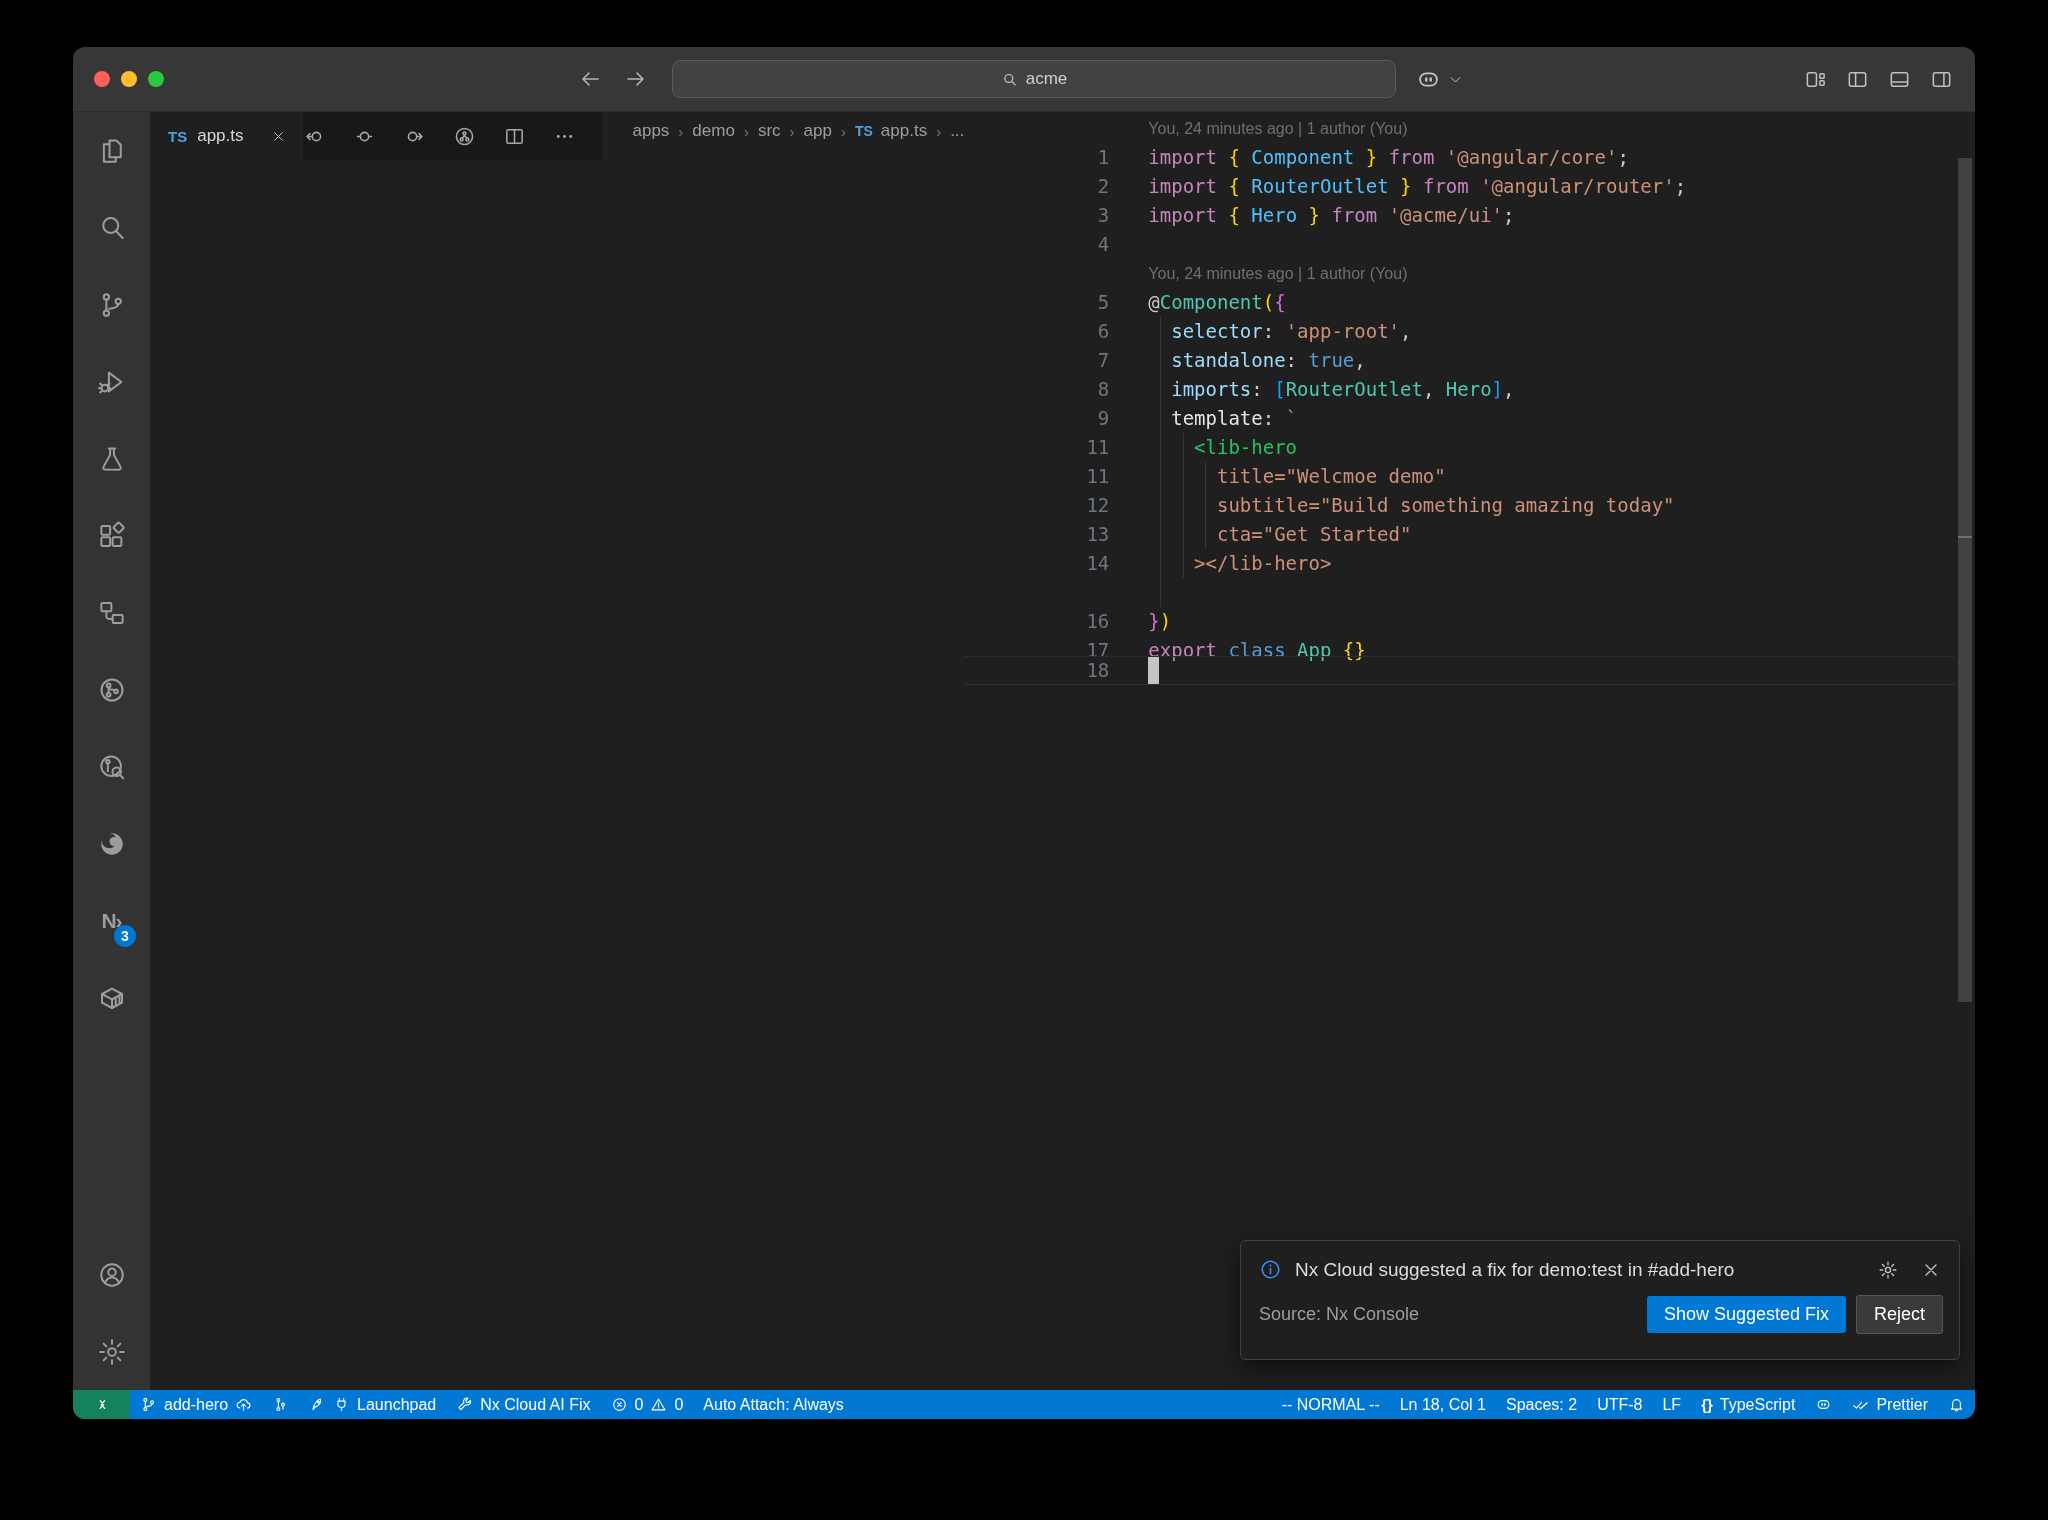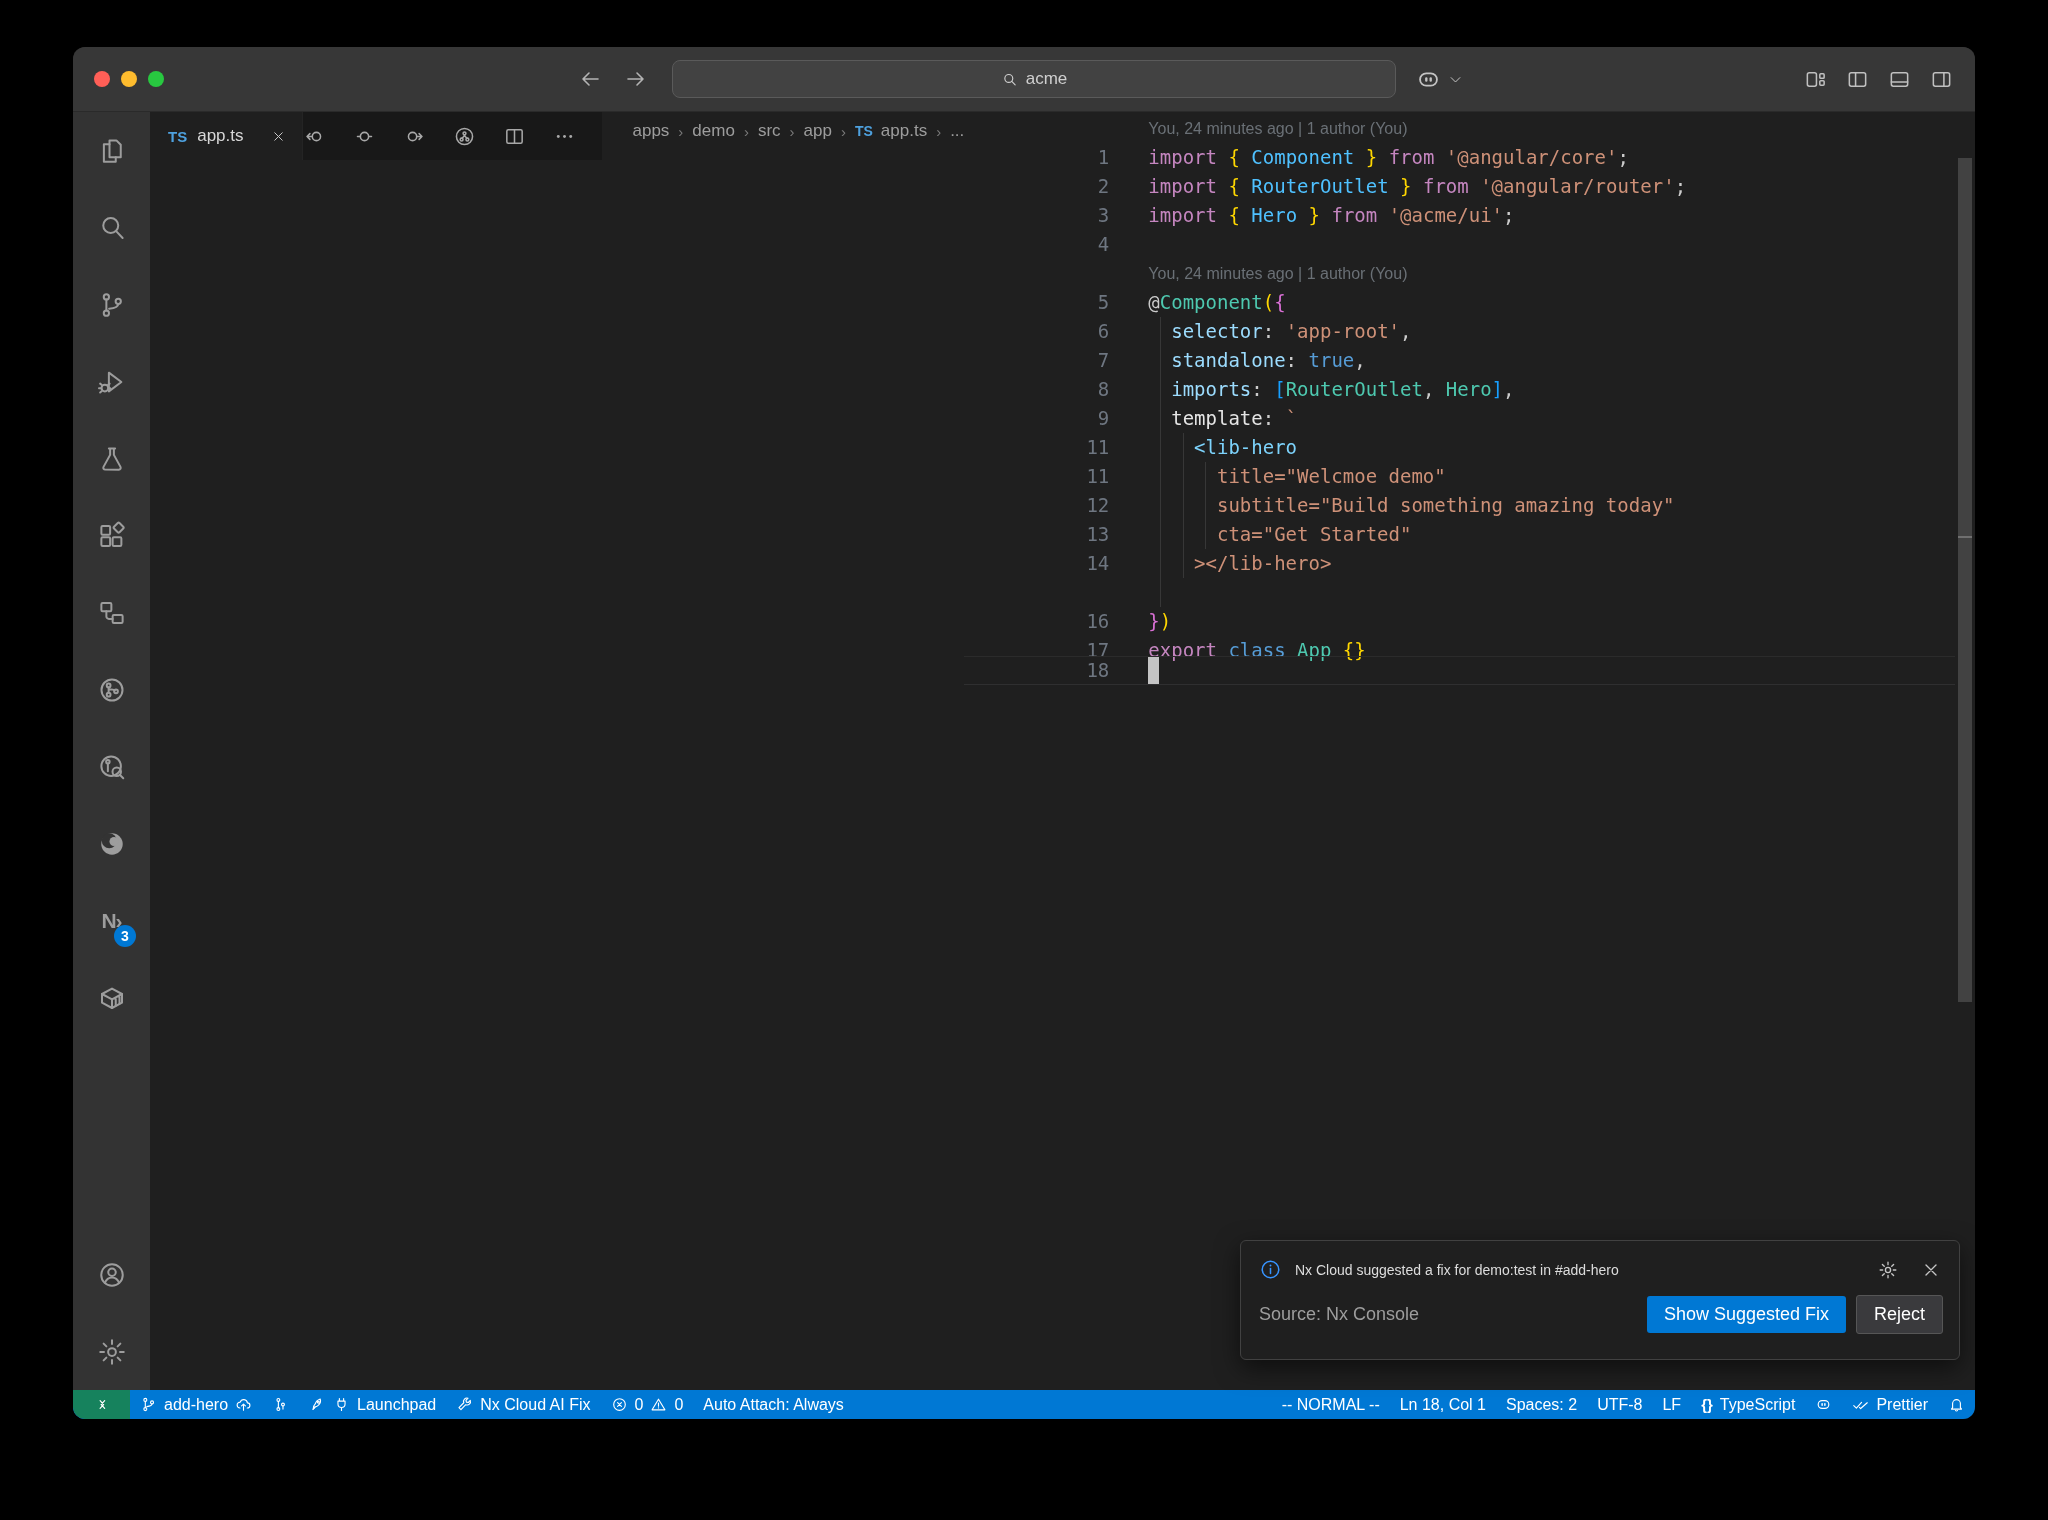--- a/index.html
+++ b/index.html
@@ -49,21 +49,21 @@
   .cursor-block{position:absolute;width:11px;height:27px;background:#c4c4c4;}
   .current-line{position:absolute;left:0;right:20px;height:29px;border-top:1px solid #2b2b2b;border-bottom:1px solid #2f2f30;box-sizing:border-box;}
   .scroll-track{position:absolute;right:0;top:0;width:20px;bottom:0;}
   .scroll-slider{position:absolute;left:3px;width:14px;background:#424242;border-radius:0px;}
   .scroll-mark{position:absolute;left:3px;width:14px;height:2px;background:#6f6f6f;}
   
   .notification{position:absolute;left:1167px;top:1193px;width:720px;height:120px;background:#1f1f1f;border:1px solid #414141;border-radius:6px;box-shadow:0 8px 24px rgba(0,0,0,.55);box-sizing:border-box;display:flex;flex-direction:column;}
   .notif-header{display:flex;align-items:center;gap:13px;padding:17px 18px 6px 18px;}
   .notif-header .info-ic{color:#3794ff;}
   .notif-header .info-ic svg{width:23px;height:23px;}
-  .notif-title{flex:1;color:#dddddd;font-size:14px;white-space:nowrap;overflow:hidden;}
+  .notif-title{flex:1;color:#dddddd;font-size:19px;white-space:nowrap;overflow:hidden;}
   .notif-header .hicon{color:#c6c6c6;margin-left:10px;cursor:pointer;}
   .notif-header .hicon svg{width:20px;height:20px;}
   .notif-footer{display:flex;align-items:center;padding:8px 16px 12px 18px;gap:10px;}
   .notif-source{color:#9d9d9d;font-size:18px;flex:1;}
   .btn{font-size:18px;padding:8px 17px;border-radius:3px;cursor:pointer;white-space:nowrap;font-family:"Liberation Sans",sans-serif;}
   .btn.primary{background:#0078d4;color:#ffffff;}
   .btn.secondary{background:#3a3a3d;color:#ffffff;border:1px solid #565656;}
   
   .statusbar{height:29px;background:#0078d4;flex:0 0 auto;display:flex;align-items:stretch;color:#fff;font-size:16px;}
   .sb-left,.sb-right{display:flex;align-items:stretch;}
@@ -367,21 +367,21 @@
           <div class="crow" style="top: 31px;"><span class="gutter">1</span><span class="codetext"><span style="color: rgb(197, 134, 192);">import</span><span style="color: rgb(204, 204, 204);"> </span><span style="color: rgb(255, 215, 0);">{</span><span style="color: rgb(204, 204, 204);"> </span><span style="color: rgb(79, 193, 255);">Component</span><span style="color: rgb(204, 204, 204);"> </span><span style="color: rgb(255, 215, 0);">}</span><span style="color: rgb(204, 204, 204);"> </span><span style="color: rgb(197, 134, 192);">from</span><span style="color: rgb(204, 204, 204);"> </span><span style="color: rgb(206, 145, 120);">'@angular/core'</span><span style="color: rgb(204, 204, 204);">;</span></span></div>
           <div class="crow" style="top: 60px;"><span class="gutter">2</span><span class="codetext"><span style="color: rgb(197, 134, 192);">import</span><span style="color: rgb(204, 204, 204);"> </span><span style="color: rgb(255, 215, 0);">{</span><span style="color: rgb(204, 204, 204);"> </span><span style="color: rgb(79, 193, 255);">RouterOutlet</span><span style="color: rgb(204, 204, 204);"> </span><span style="color: rgb(255, 215, 0);">}</span><span style="color: rgb(204, 204, 204);"> </span><span style="color: rgb(197, 134, 192);">from</span><span style="color: rgb(204, 204, 204);"> </span><span style="color: rgb(206, 145, 120);">'@angular/router'</span><span style="color: rgb(204, 204, 204);">;</span></span></div>
           <div class="crow" style="top: 89px;"><span class="gutter">3</span><span class="codetext"><span style="color: rgb(197, 134, 192);">import</span><span style="color: rgb(204, 204, 204);"> </span><span style="color: rgb(255, 215, 0);">{</span><span style="color: rgb(204, 204, 204);"> </span><span style="color: rgb(79, 193, 255);">Hero</span><span style="color: rgb(204, 204, 204);"> </span><span style="color: rgb(255, 215, 0);">}</span><span style="color: rgb(204, 204, 204);"> </span><span style="color: rgb(197, 134, 192);">from</span><span style="color: rgb(204, 204, 204);"> </span><span style="color: rgb(206, 145, 120);">'@acme/ui'</span><span style="color: rgb(204, 204, 204);">;</span></span></div>
           <div class="crow" style="top: 118px;"><span class="gutter">4</span><span class="codetext"></span></div>
           <div class="crow" style="top: 147px;"><span class="blame">You, 24 minutes ago | 1 author (You)</span></div>
           <div class="crow" style="top: 176px;"><span class="gutter">5</span><span class="codetext"><span style="color: rgb(204, 204, 204);">@</span><span style="color: rgb(78, 201, 176);">Component</span><span style="color: rgb(255, 215, 0);">(</span><span style="color: rgb(218, 112, 214);">{</span></span></div>
           <div class="crow" style="top: 205px;"><span class="gutter">6</span><span class="codetext"><span style="color: rgb(204, 204, 204);">  </span><span style="color: rgb(156, 220, 254);">selector</span><span style="color: rgb(204, 204, 204);">:</span><span style="color: rgb(204, 204, 204);"> </span><span style="color: rgb(206, 145, 120);">'app-root'</span><span style="color: rgb(204, 204, 204);">,</span></span></div>
           <div class="crow" style="top: 234px;"><span class="gutter">7</span><span class="codetext"><span style="color: rgb(204, 204, 204);">  </span><span style="color: rgb(156, 220, 254);">standalone</span><span style="color: rgb(204, 204, 204);">:</span><span style="color: rgb(204, 204, 204);"> </span><span style="color: rgb(86, 156, 214);">true</span><span style="color: rgb(204, 204, 204);">,</span></span></div>
           <div class="crow" style="top: 263px;"><span class="gutter">8</span><span class="codetext"><span style="color: rgb(204, 204, 204);">  </span><span style="color: rgb(156, 220, 254);">imports</span><span style="color: rgb(204, 204, 204);">:</span><span style="color: rgb(204, 204, 204);"> </span><span style="color: rgb(23, 159, 255);">[</span><span style="color: rgb(78, 201, 176);">RouterOutlet</span><span style="color: rgb(204, 204, 204);">,</span><span style="color: rgb(204, 204, 204);"> </span><span style="color: rgb(78, 201, 176);">Hero</span><span style="color: rgb(23, 159, 255);">]</span><span style="color: rgb(204, 204, 204);">,</span></span></div>
           <div class="crow" style="top: 292px;"><span class="gutter">9</span><span class="codetext"><span style="color: rgb(204, 204, 204);">  </span><span style="color: #e5e5e5;">template</span><span style="color: rgb(204, 204, 204);">:</span><span style="color: rgb(204, 204, 204);"> </span><span style="color: rgb(206, 145, 120);">`</span></span></div>
-          <div class="crow" style="top: 321px;"><span class="gutter">11</span><span class="codetext"><span style="color: #7dd3fc;">    &lt;lib-hero</span></span></div>
+          <div class="crow" style="top: 321px;"><span class="gutter">11</span><span class="codetext"><span style="color: #22c55e;">    &lt;lib-hero</span></span></div>
           <div class="crow" style="top: 350px;"><span class="gutter">11</span><span class="codetext"><span style="color: rgb(206, 145, 120);">      title="Welcmoe demo"</span></span></div>
           <div class="crow" style="top: 379px;"><span class="gutter">12</span><span class="codetext"><span style="color: rgb(206, 145, 120);">      subtitle="Build something amazing today"</span></span></div>
           <div class="crow" style="top: 408px;"><span class="gutter">13</span><span class="codetext"><span style="color: rgb(206, 145, 120);">      cta="Get Started"</span></span></div>
           <div class="crow" style="top: 437px;"><span class="gutter">14</span><span class="codetext"><span style="color: rgb(206, 145, 120);">    &gt;&lt;/lib-hero&gt;</span></span></div>
           <div class="crow" style="top: 495px;"><span class="gutter">16</span><span class="codetext"><span style="color: rgb(218, 112, 214);">}</span><span style="color: rgb(255, 215, 0);">)</span></span></div>
           <div class="crow" style="top: 524px;"><span class="gutter">17</span><span class="codetext"><span style="color: rgb(197, 134, 192);">export</span><span style="color: rgb(204, 204, 204);"> </span><span style="color: rgb(86, 156, 214);">class</span><span style="color: rgb(204, 204, 204);"> </span><span style="color: rgb(78, 201, 176);">App</span><span style="color: rgb(204, 204, 204);"> </span><span style="color: rgb(255, 215, 0);">{}</span></span></div>
           <div class="crow" style="top: 544px;"><div class="current-line" style="top: 0px;"></div><span class="gutter">18</span><span class="codetext"></span><span class="cursor-block" style="left: 184px; top: 1px;"></span></div>
           <div class="guide" style="left: 195.4px; top: 205px; height: 290px;"></div>
           <div class="guide" style="left: 218.2px; top: 321px; height: 145px;"></div>
           <div class="guide" style="left: 241px; top: 350px; height: 87px;"></div>

